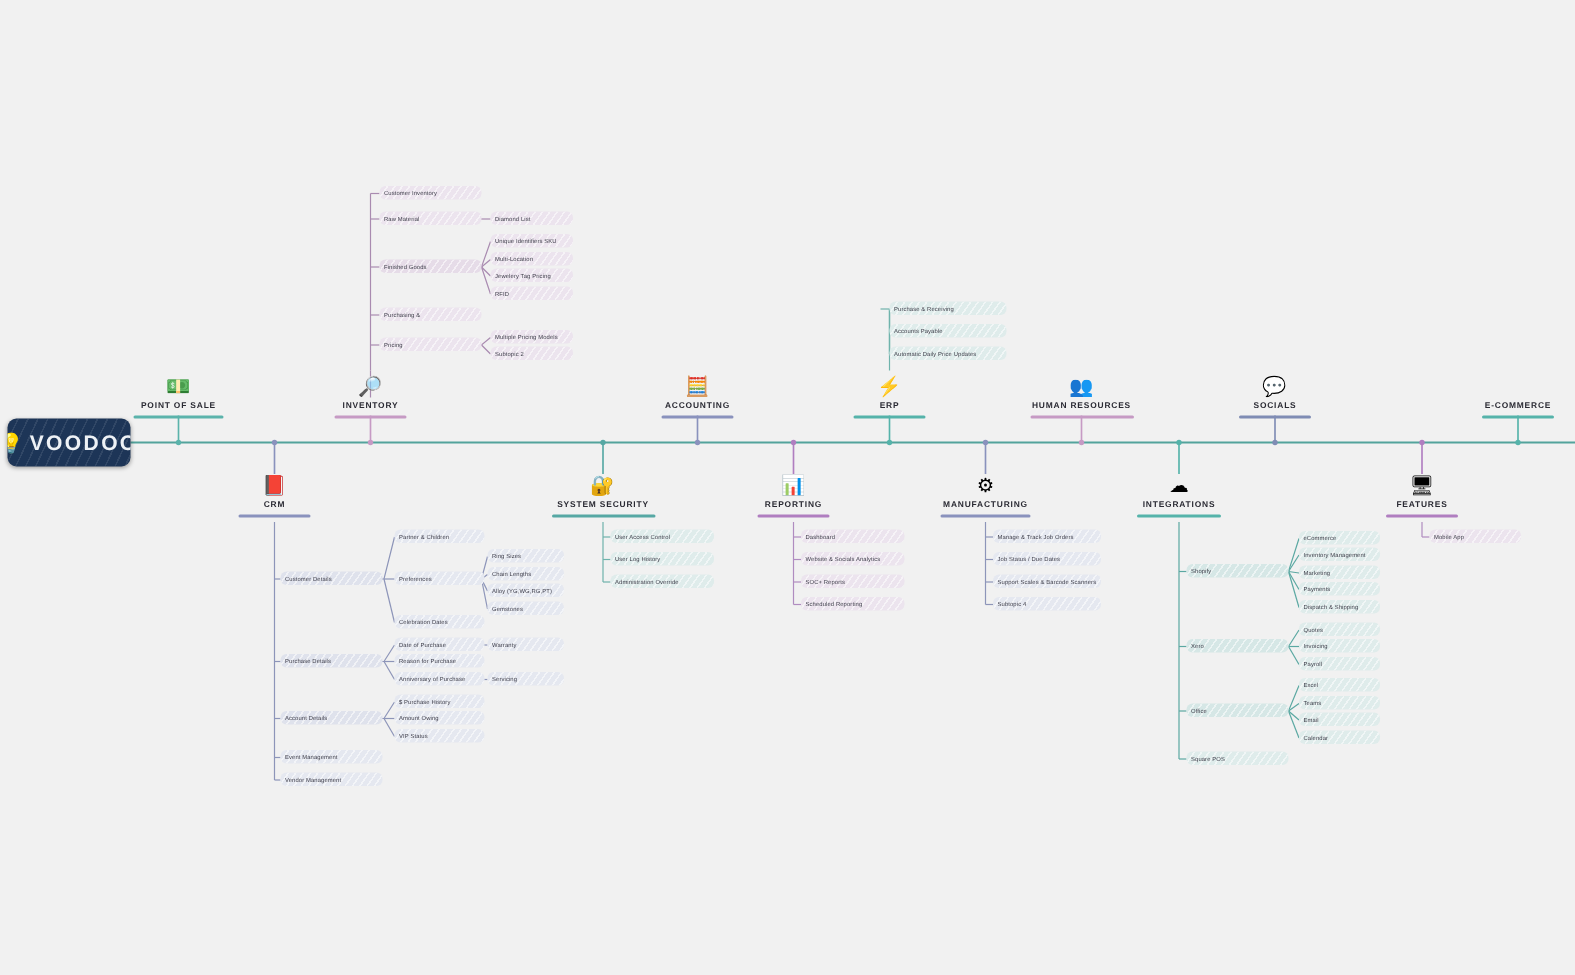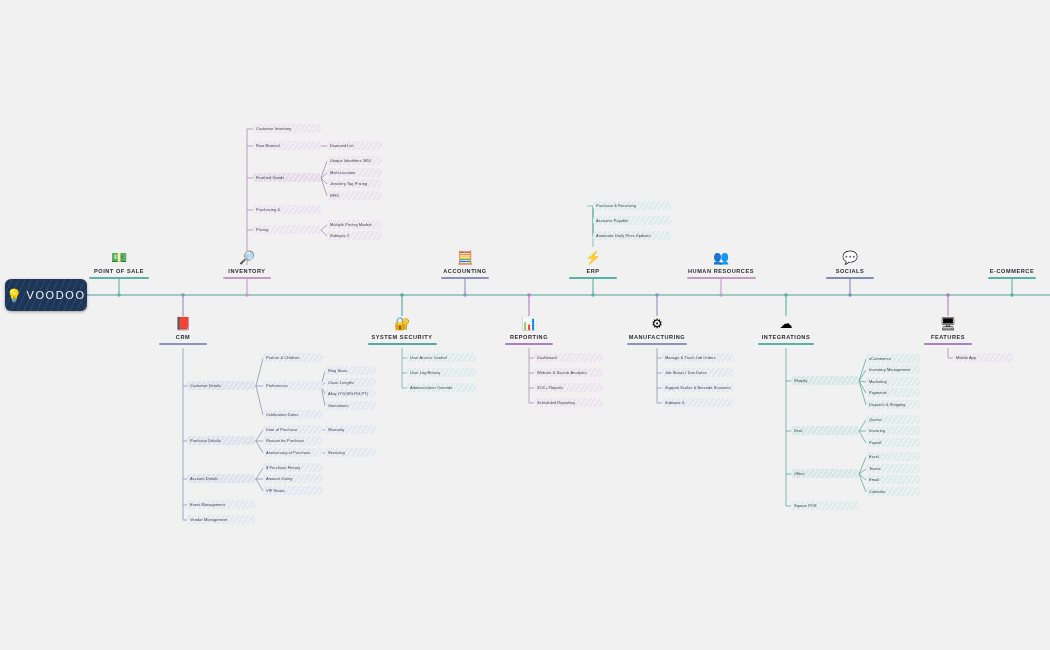--- a/index.html
+++ b/index.html
@@ -20,21 +20,21 @@
     display:flex;align-items:center;justify-content:center;gap:4px;
     box-shadow:0 1px 3px rgba(0,0,0,.35);
     overflow:hidden;
   }
   .logo-box:before{
     content:"";position:absolute;left:0;top:0;right:0;bottom:0;
     background:repeating-linear-gradient(115deg,rgba(255,255,255,.09) 0 1px,rgba(255,255,255,0) 1px 6px);
   }
   .logo-bulb{font-size:13px;line-height:1;position:relative;z-index:2;}
   .logo-text{
-    color:#eef2f6;font-size:11px;letter-spacing:1.6px;font-weight:400;
+    color:#eef2f6;font-size:14px;letter-spacing:1.6px;font-weight:700;
     position:relative;z-index:2;
   }
 
   
   .milestone{position:absolute;transform:translateX(-50%);text-align:center;width:170px;}
   .milestone .m-icon{font-size:13px;line-height:15px;height:16px;}
   .milestone .m-label{
     font-size:5.6px;letter-spacing:.55px;font-weight:700;color:#2a2a33;
     margin-top:2px;white-space:nowrap;
   }

